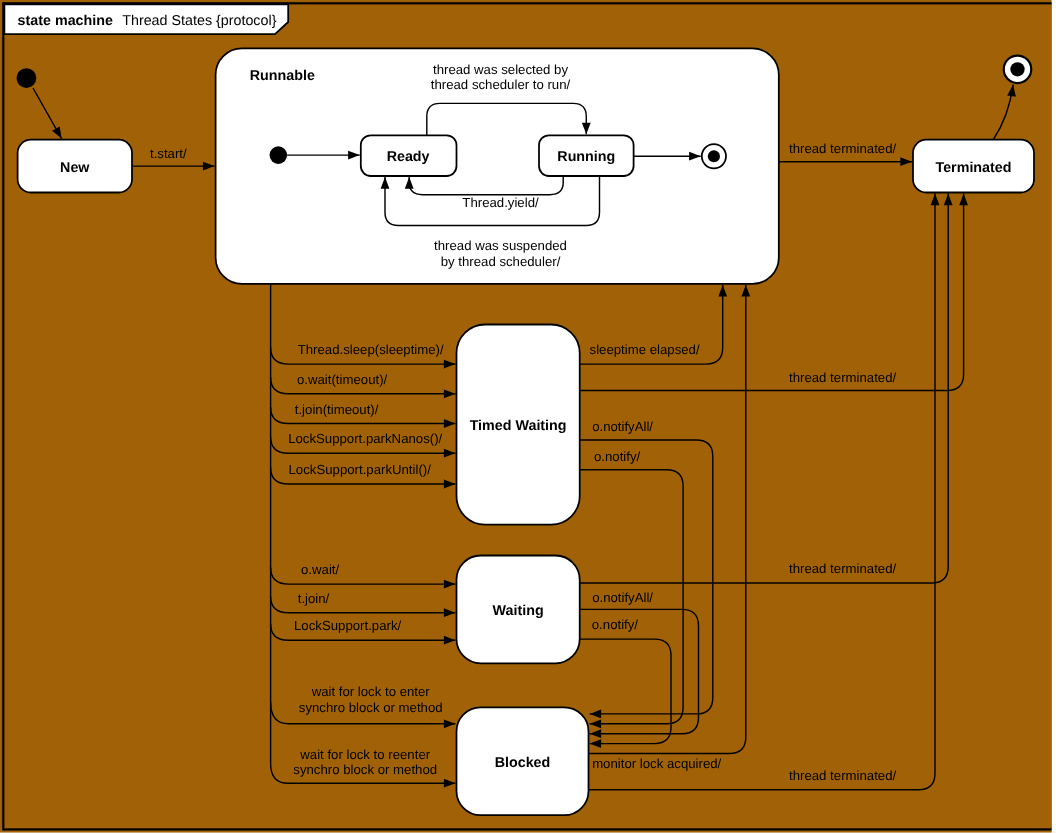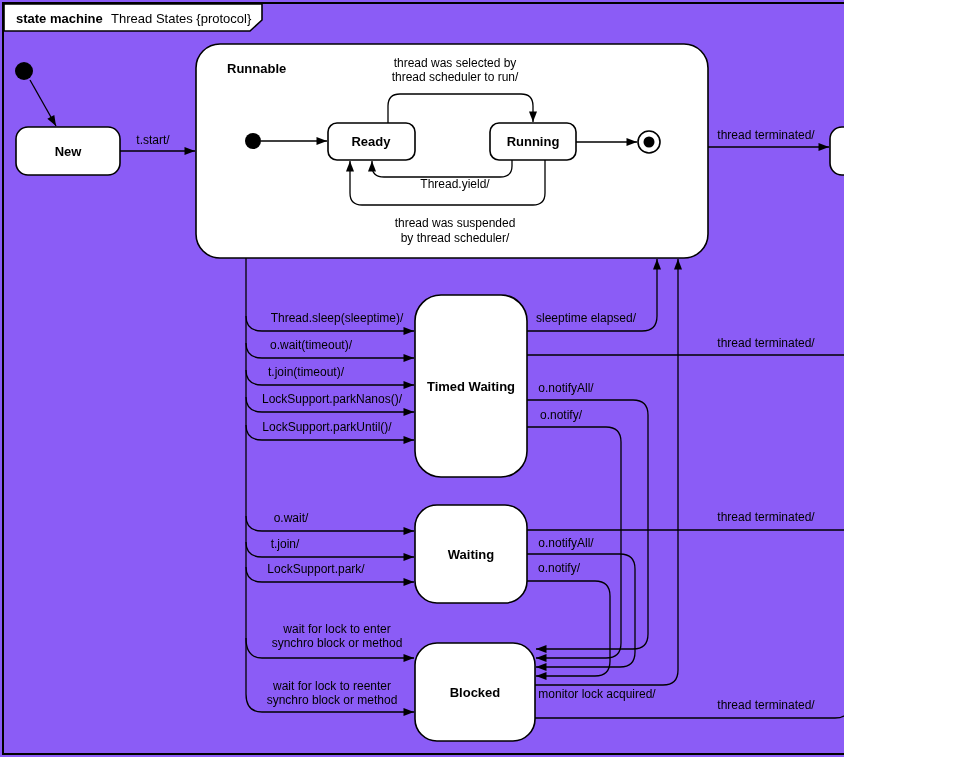--- a/index.html
+++ b/index.html
@@ -1,16 +1,16 @@
 <!DOCTYPE html>
 <html><head>
 <meta charset="utf-8">
 <style>
   html,body{margin:0;padding:0;background:#ffffff;}
-  .canvas{width:844px;height:757px;position:relative;background:#8b5cf6;overflow:hidden;}
+  .canvas{width:956px;height:757px;position:relative;background:#a16207;overflow:hidden;}
   svg{display:block;}
   text{font-family:"Liberation Sans",sans-serif;fill:#000;}
   .state-name{font-size:13px;font-weight:bold;text-anchor:middle;}
   .state-name-left{font-size:13px;font-weight:bold;text-anchor:start;}
   .edge-label{font-size:12px;text-anchor:middle;}
   .frame-text{font-size:13px;}
   .node{fill:#ffffff;stroke:#000000;stroke-width:1.6;}
   .edge{fill:none;stroke:#000000;stroke-width:1.3;}
   .frame{fill:none;stroke:#000000;stroke-width:2;}
   .tab{fill:#ffffff;stroke:#000000;stroke-width:1.6;}

